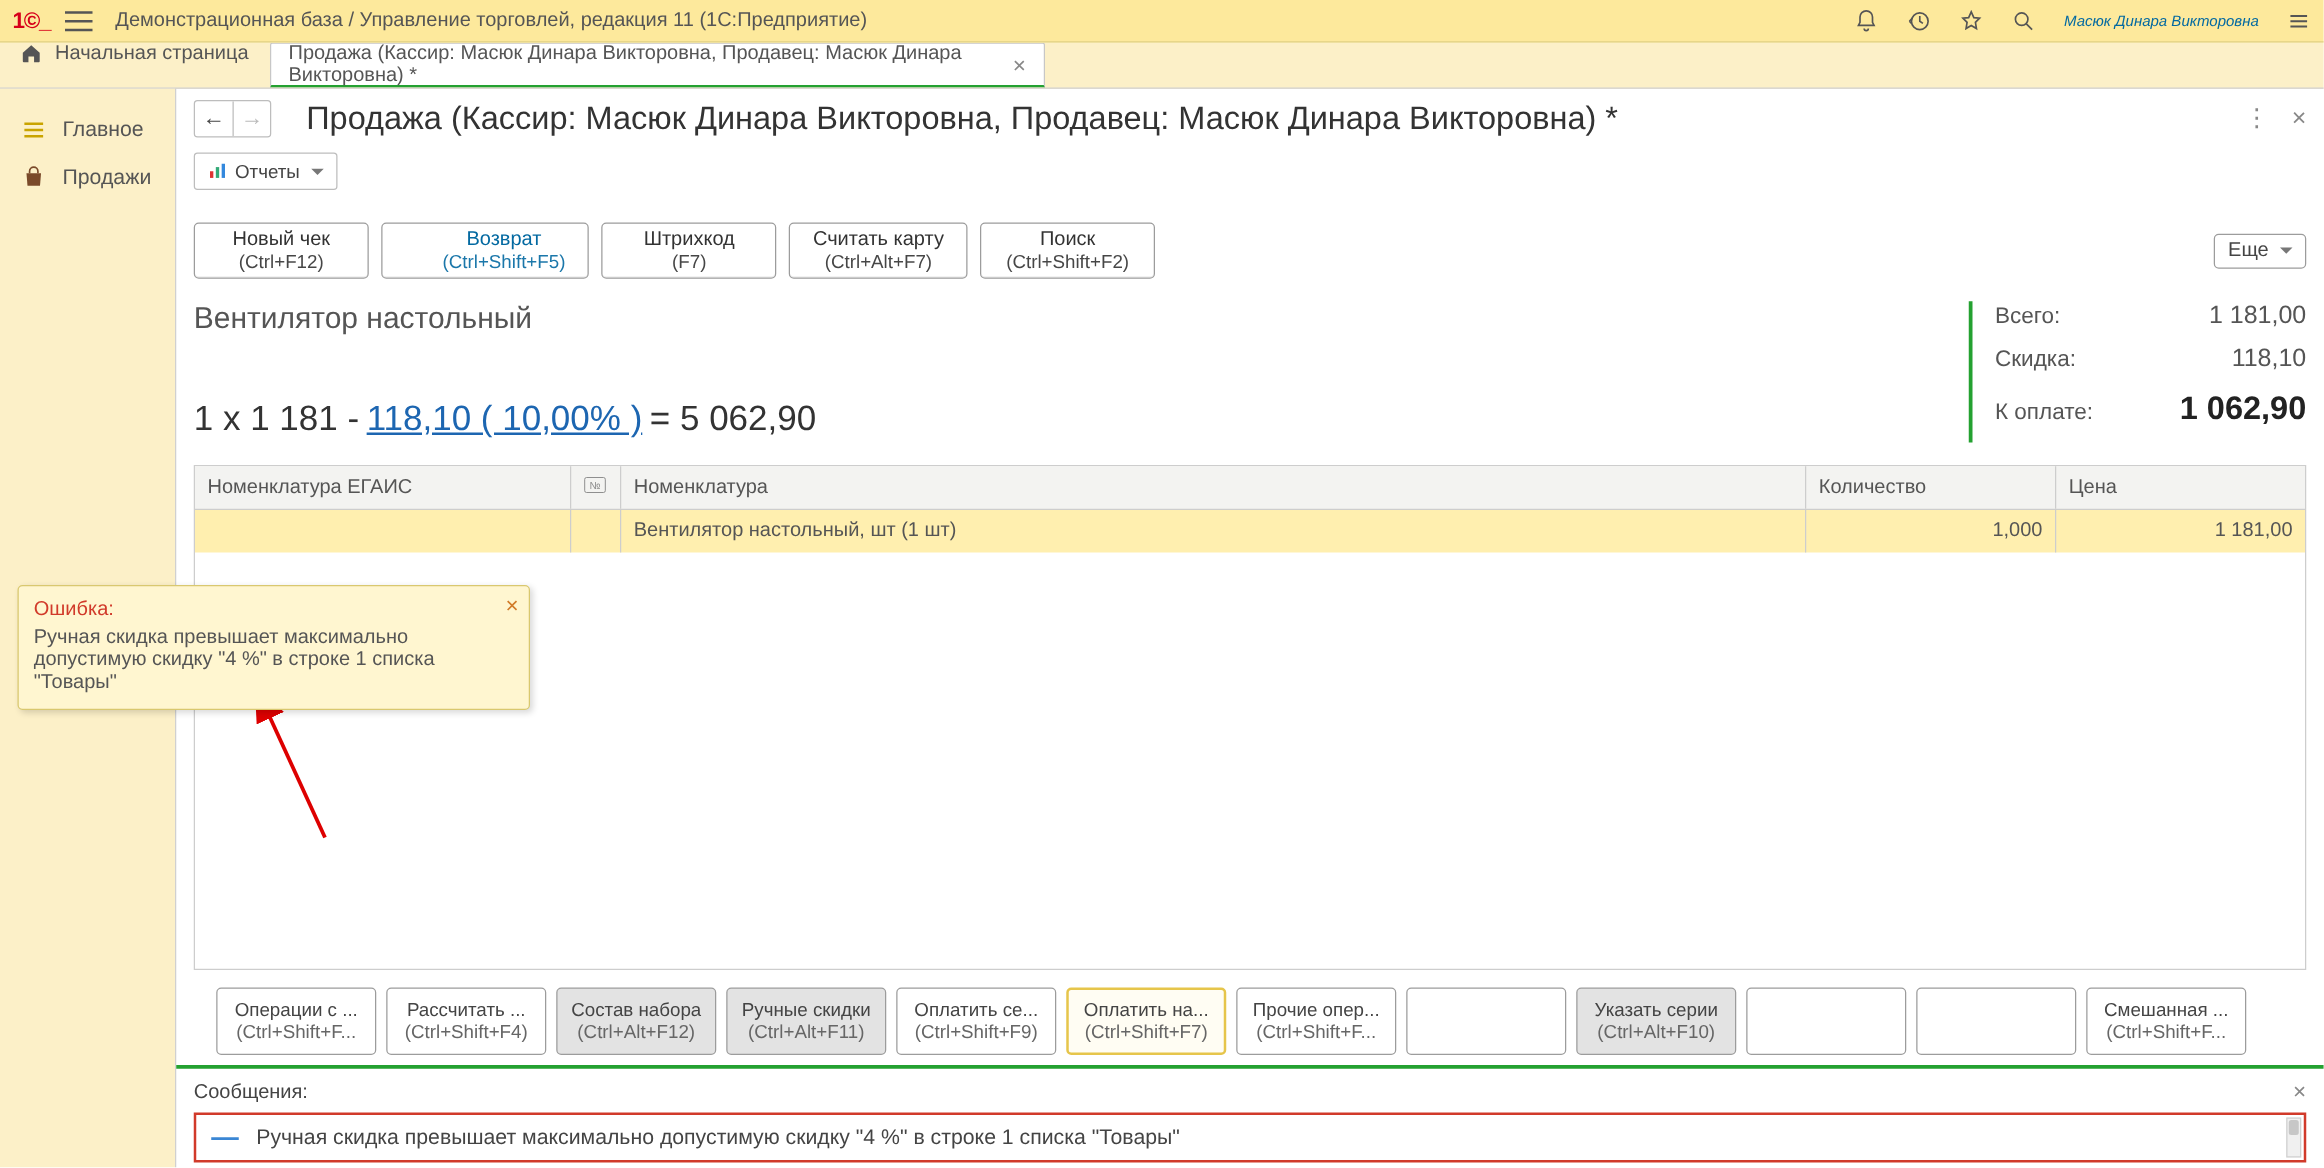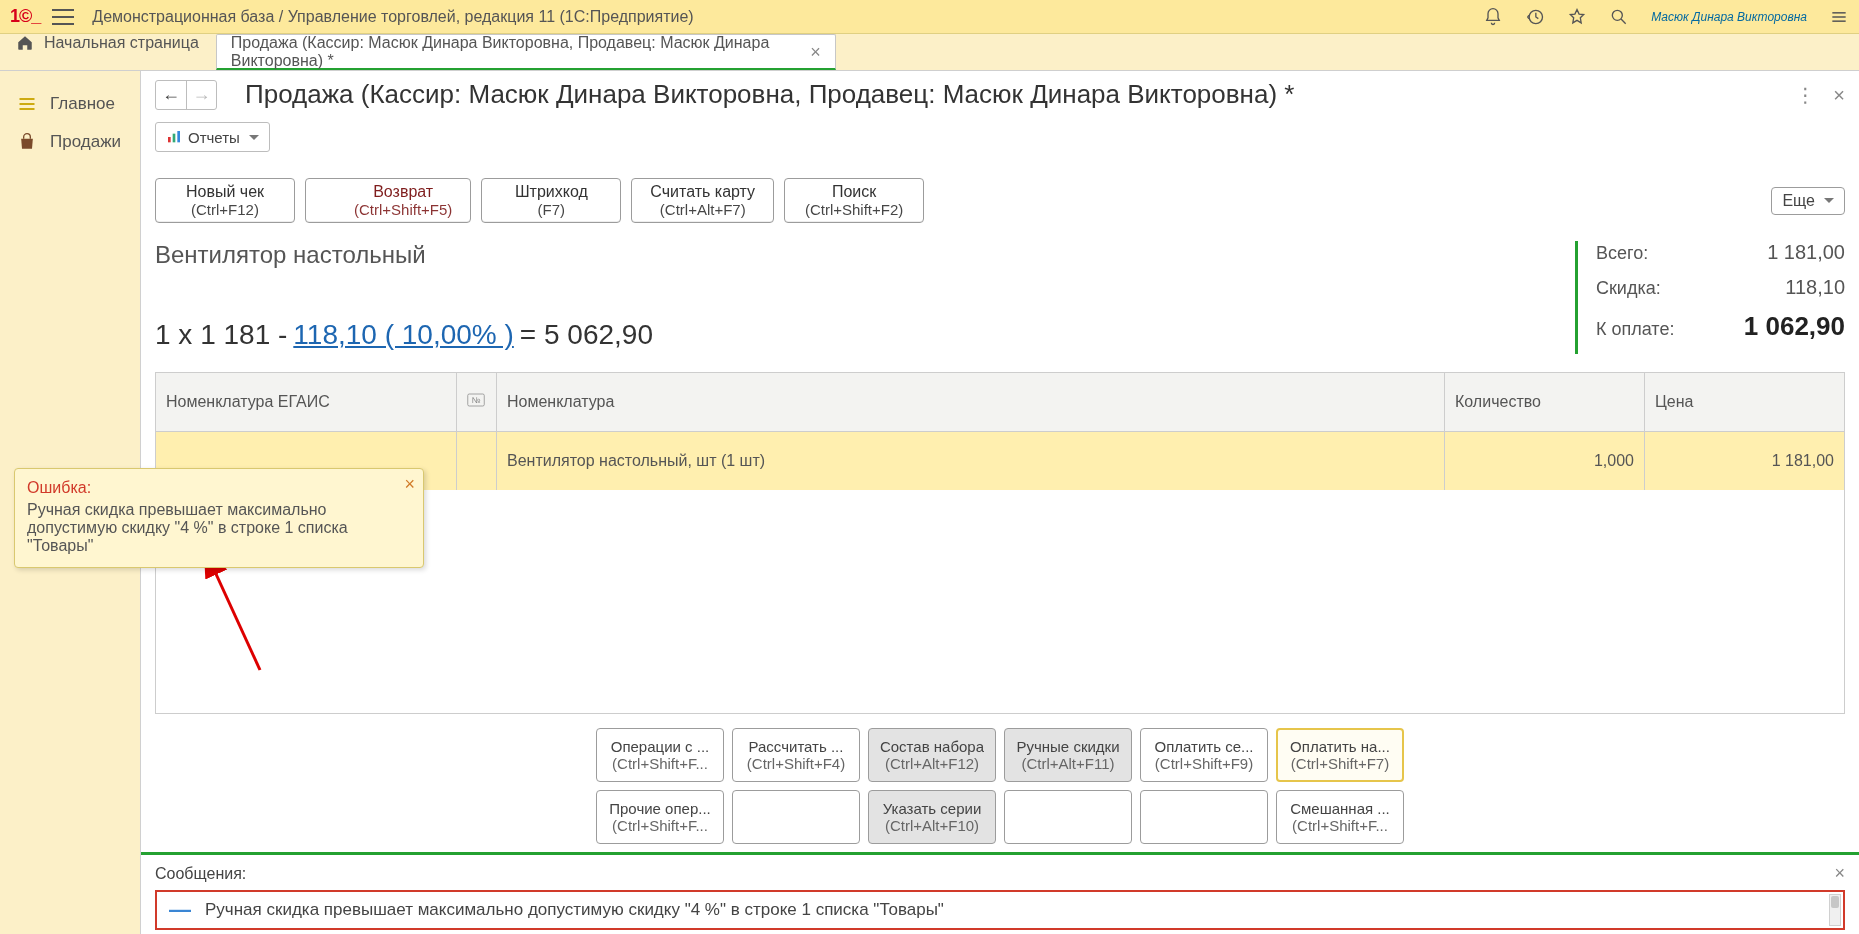--- a/index.html
+++ b/index.html
@@ -58,55 +58,55 @@
   .page-title{font-size:26px;color:#333;flex:1;}
   .hdr-actions{display:flex;align-items:center;gap:18px;color:#888;}
   .hdr-actions .ha{cursor:pointer;font-size:20px;line-height:1;}
 
   
   .row1{display:flex;align-items:center;gap:12px;margin-bottom:26px;flex-wrap:wrap;}
   .btn-small{display:inline-flex;align-items:center;gap:6px;height:30px;padding:0 10px;border:1px solid var(--btn-border);border-radius:3px;background:#fff;font-size:15px;color:#444;cursor:pointer;}
   .dd-caret{border-left:5px solid transparent;border-right:5px solid transparent;border-top:5px solid #777;display:inline-block;margin-left:3px;}
   .row2{display:flex;align-items:center;gap:10px;margin-bottom:18px;}
   .big-btn{min-width:140px;border:1px solid var(--btn-border-strong);border-radius:4px;background:#fff;text-align:center;padding:4px 18px;cursor:pointer;box-shadow:inset 0 -1px 0 #eee;}
-  .big-btn.disabled{color:#7f1d1d;padding-left:48px;}
+  .big-btn.disabled{color:#0369a1;padding-left:48px;}
   .big-btn .l1{font-size:16px;color:inherit;}
   .big-btn .l2{font-size:15px;color:inherit;opacity:.9;}
   .spacer{flex:1;}
   .more-btn{border:1px solid var(--btn-border-strong);border-radius:4px;background:#fff;padding:4px 10px;display:flex;align-items:center;gap:6px;cursor:pointer;font-size:16px;color:#444;}
 
   
   .columns{display:flex;gap:0;align-items:stretch;}
   .col-left{flex:1;}
   .col-right{width:270px;border-left:3px solid var(--green);padding-left:18px;}
   .product-name{font-size:24px;color:#555;margin-bottom:50px;}
   .calc-line{font-size:28px;color:#333;display:flex;align-items:baseline;gap:6px;flex-wrap:wrap;}
   .calc-line .disc{color:var(--link-blue);text-decoration:underline;cursor:pointer;}
   .total-row{display:flex;justify-content:space-between;font-size:18px;color:#555;margin-bottom:12px;align-items:baseline;}
   .total-row .val{font-size:20px;}
   .total-row.big .lab{font-size:18px;}
   .total-row.big .val{font-size:26px;font-weight:bold;color:#222;}
 
   
   .tbl{margin-top:18px;border:1px solid var(--panel-border);flex:1;display:flex;flex-direction:column;min-height:0;}
   .tbl-head{display:flex;background:#f3f3f1;border-bottom:1px solid var(--panel-border);}
-  .th,.td{padding:20px 10px;font-size:16px;color:#555;}
+  .th,.td{padding:8px 10px;font-size:16px;color:#555;}
   .th+.th,.td+.td{border-left:1px solid var(--panel-border);}
   .c-egais{width:300px;}
   .c-num{width:40px;text-align:center;}
   .c-nom{flex:1;}
   .c-qty{width:200px;text-align:right;}
   .c-price{width:200px;text-align:right;}
   .tbl-body{flex:1;overflow:auto;}
   .tr{display:flex;}
   .tr.sel{background:var(--row-sel);}
   .th.c-num svg{width:18px;height:14px;}
 
   
-  .action-grid{display:flex;flex-direction:column;gap:8px;align-items:center;margin:14px 18px 8px;}
+  .action-grid{display:flex;flex-direction:row;gap:8px;align-items:flex-start;margin:14px 18px 8px;}
   .action-row{display:flex;gap:8px;}
   .act-btn{width:128px;height:54px;border:1px solid var(--btn-border-strong);border-radius:4px;background:#fff;display:flex;flex-direction:column;align-items:center;justify-content:center;font-size:15px;color:#444;cursor:pointer;overflow:hidden;}
   .act-btn .a1{white-space:nowrap;overflow:hidden;text-overflow:ellipsis;max-width:100%;}
   .act-btn .a2{font-size:15px;color:#666;white-space:nowrap;overflow:hidden;text-overflow:ellipsis;max-width:100%;}
   .act-btn.grey{background:var(--grey-btn);}
   .act-btn.empty{background:#fff;}
   .act-btn.highlight{border:2px solid #e6c54b;background:#FFFDF3;}
 
   
   .messages{border-top:3px solid var(--msg-top-border);padding:8px 14px 4px;}

